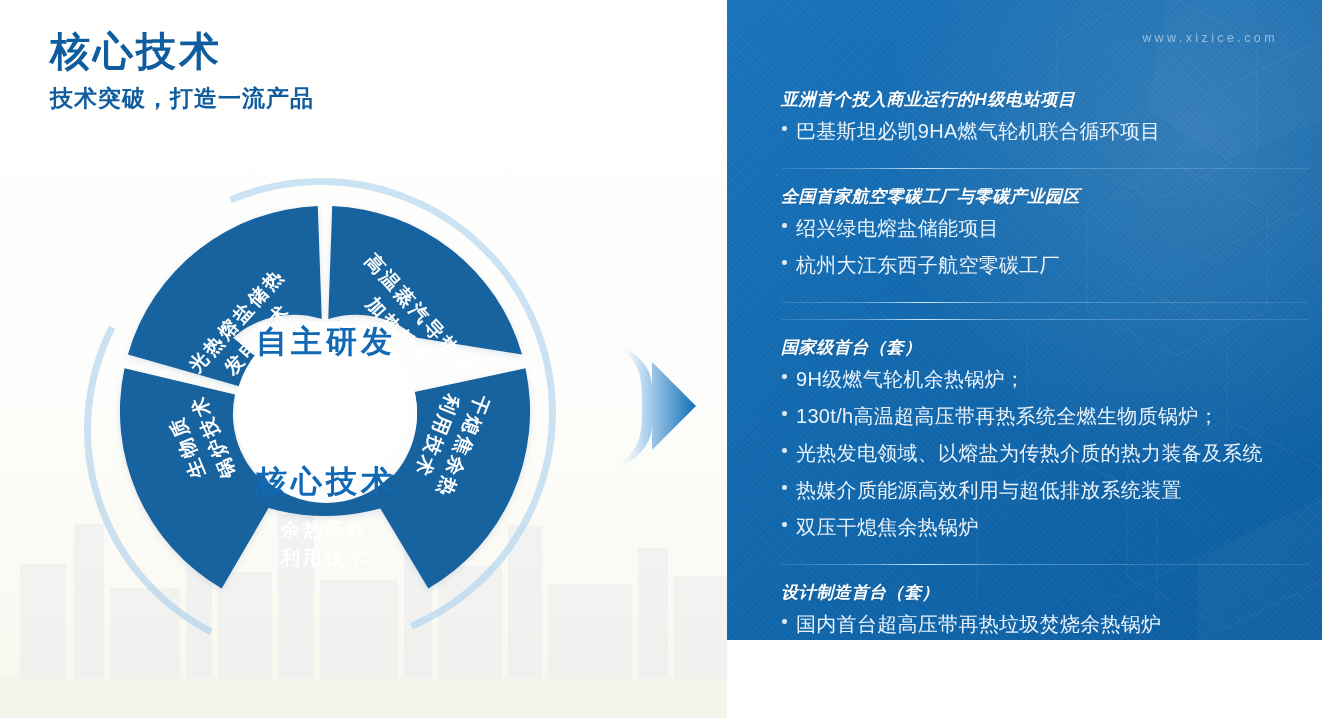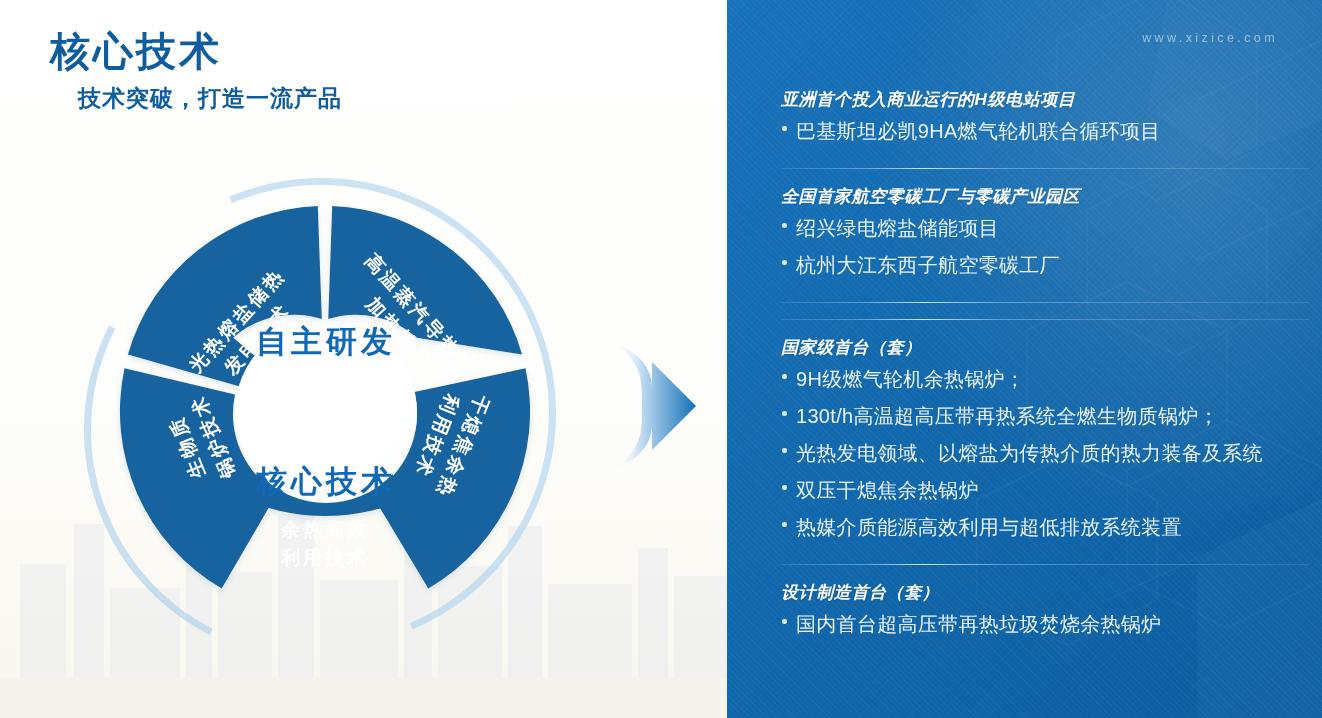--- a/index.html
+++ b/index.html
@@ -23,21 +23,21 @@
   .plant-wm i{ position:absolute; bottom:34px; background:#eceef0; display:block; }
   .plant-wm i.t{ background:#e9ecef; }
   .ground{ position:absolute; left:0; bottom:0; width:100%; height:40px; background:#f4f3ea; }
 
   .title{
     position:absolute; left:50px; top:24px;
     font-size:40px; font-weight:700; color:#0f5c9e; letter-spacing:3px;
   }
   .subtitle{
     position:absolute; left:50px; top:83px;
-    font-size:23px; font-weight:700; color:#0f5c9e; letter-spacing:1px;margin-left:28px;
+    font-size:23px; font-weight:700; color:#0f5c9e; letter-spacing:1px;
   }
 
   
   .arc{ position:absolute; border-radius:50%; border:7px solid rgba(158,198,231,.45); }
   .arc.a1{
     left:84px; top:200px; width:460px; height:460px;
     border-color:transparent transparent transparent rgba(163,203,234,.55);
     transform:rotate(-18deg);
   }
   .arc.a2{
@@ -61,21 +61,21 @@
   }
   .core span{
     color:#1168b4; font-weight:700; font-size:31px; letter-spacing:4px; line-height:1.35;
   }
 
   
   .arrow{ position:absolute; left:612px; top:336px; width:90px; height:140px; }
 
   
   .right-panel{
-    position:absolute; left:727px; top:0; width:595px; height:718px;
+    position:absolute; left:727px; top:0; width:595px; height:640px;
     background:
       radial-gradient(ellipse at 78% 22%, rgba(255,255,255,.14) 0%, rgba(255,255,255,0) 48%),
       linear-gradient(135deg,#1a74bd 0%,#1269ae 42%,#0f63a7 72%,#0d5ea1 100%);
     overflow:hidden;
   }
   .rp-texture{
     position:absolute; inset:0;
     background-image:
       repeating-linear-gradient(45deg, rgba(255,255,255,.035) 0 1px, transparent 1px 4px),
       repeating-linear-gradient(-45deg, rgba(0,0,0,.03) 0 1px, transparent 1px 5px);
@@ -250,22 +250,22 @@
       <div class="divider"></div>
 
       <div class="divider"></div>
 
       <div class="sec">
         <div class="sec-title">国家级首台（套）</div>
         <ul>
           <li>9H级燃气轮机余热锅炉；</li>
           <li> 130t/h高温超高压带再热系统全燃生物质锅炉；</li>
           <li>光热发电领域、以熔盐为传热介质的热力装备及系统</li>
+          <li>热媒介质能源高效利用与超低排放系统装置</li>
           <li>双压干熄焦余热锅炉</li>
-          <li>热媒介质能源高效利用与超低排放系统装置</li>
         </ul>
       </div>
       <div class="divider"></div>
 
       <div class="sec">
         <div class="sec-title">设计制造首台（套）</div>
         <ul>
           <li>国内首台超高压带再热垃圾焚烧余热锅炉</li>
         </ul>
       </div>

